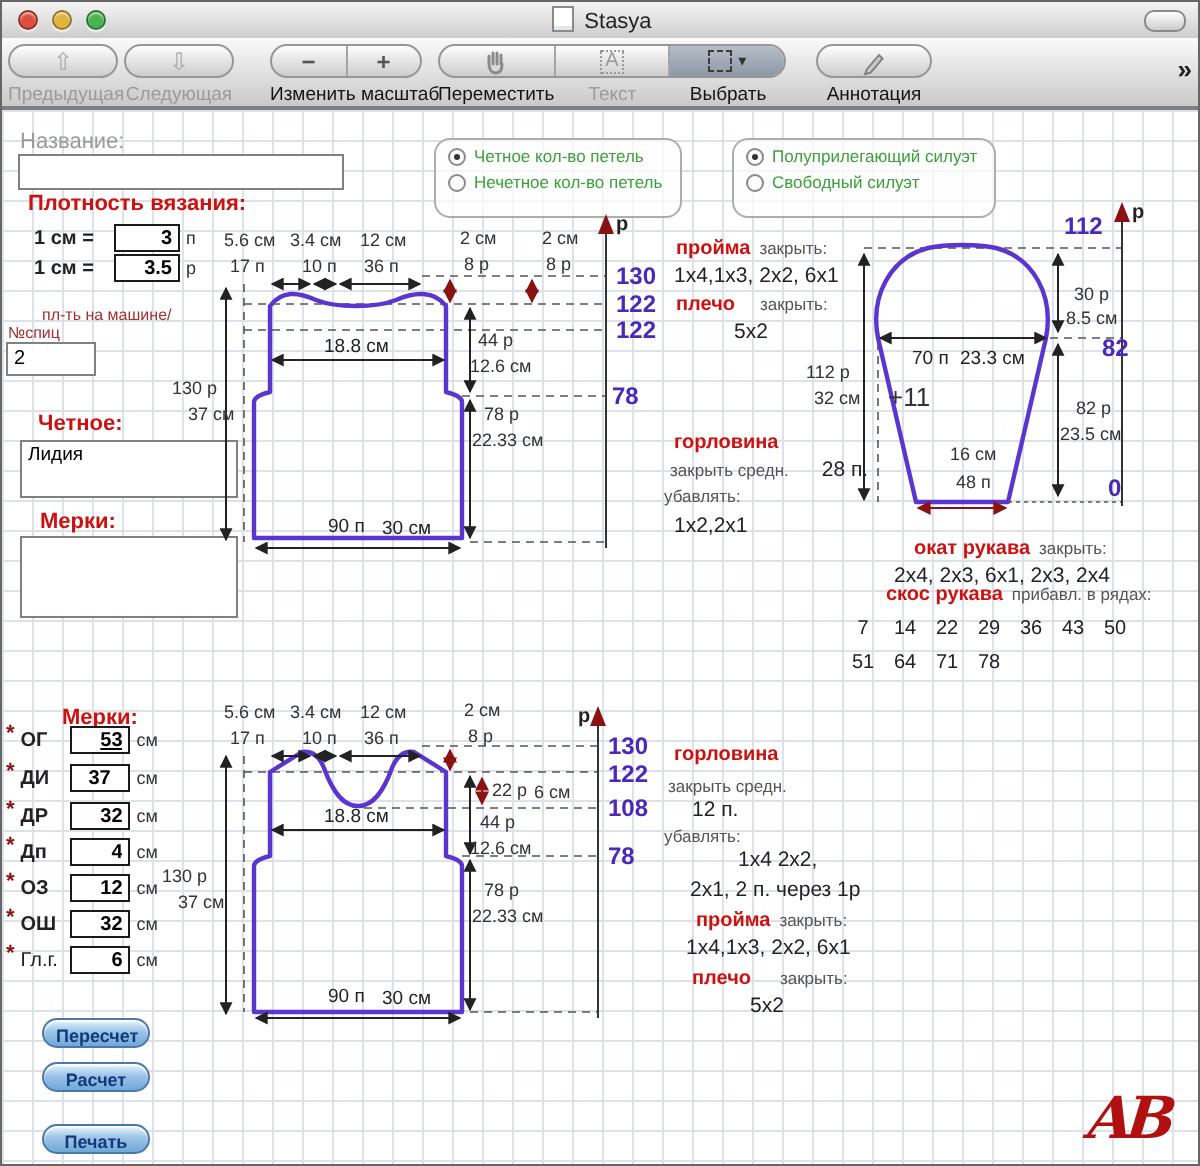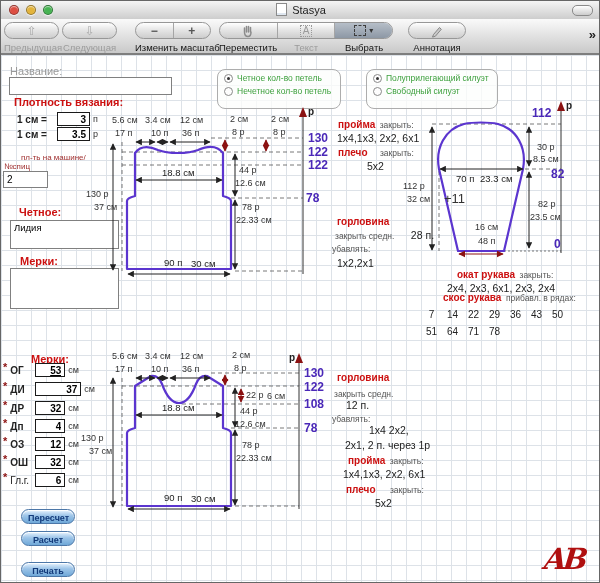--- a/index.html
+++ b/index.html
@@ -175,21 +175,21 @@
 
   <div class="abs mrow" style="left:2px;top:362px">
     <span class="star">*</span>
     <span class="mcode">ОГ</span>
     <input class="boxed" style="width: 30px; height: 14px; text-decoration: underline;" value="53">
     <span class="unit">см</span>
   </div>
   <div class="abs mrow" style="left:2px;top:381px">
     <span class="star">*</span>
     <span class="mcode">ДИ</span>
-    <input class="boxed" style="width: 46px; height: 14px;" value="37">
+    <input class="boxed" style="width: 30px; height: 14px; text-align: center;" value="37">
     <span class="unit">см</span>
   </div>
   <div class="abs mrow" style="left:2px;top:400px">
     <span class="star">*</span>
     <span class="mcode">ДР</span>
     <input class="boxed" style="width: 30px; height: 14px;" value="32">
     <span class="unit">см</span>
   </div>
   <div class="abs mrow" style="left:2px;top:418px">
     <span class="star">*</span>

